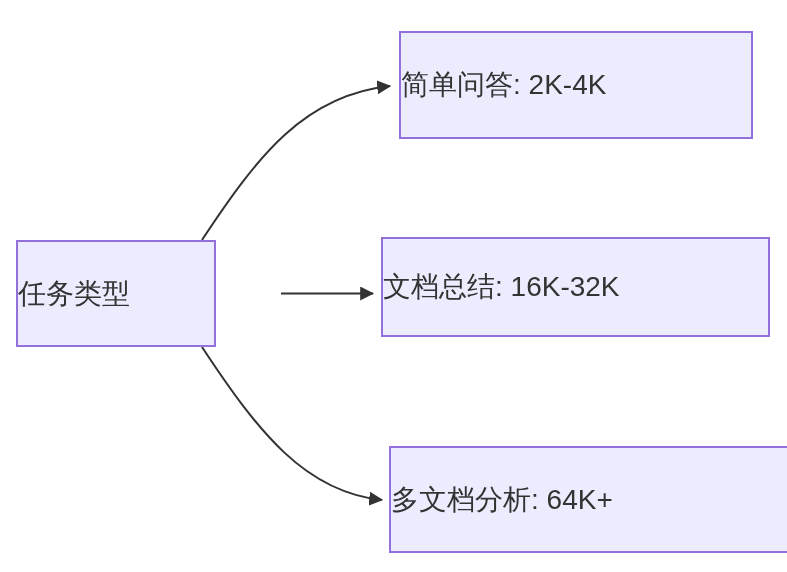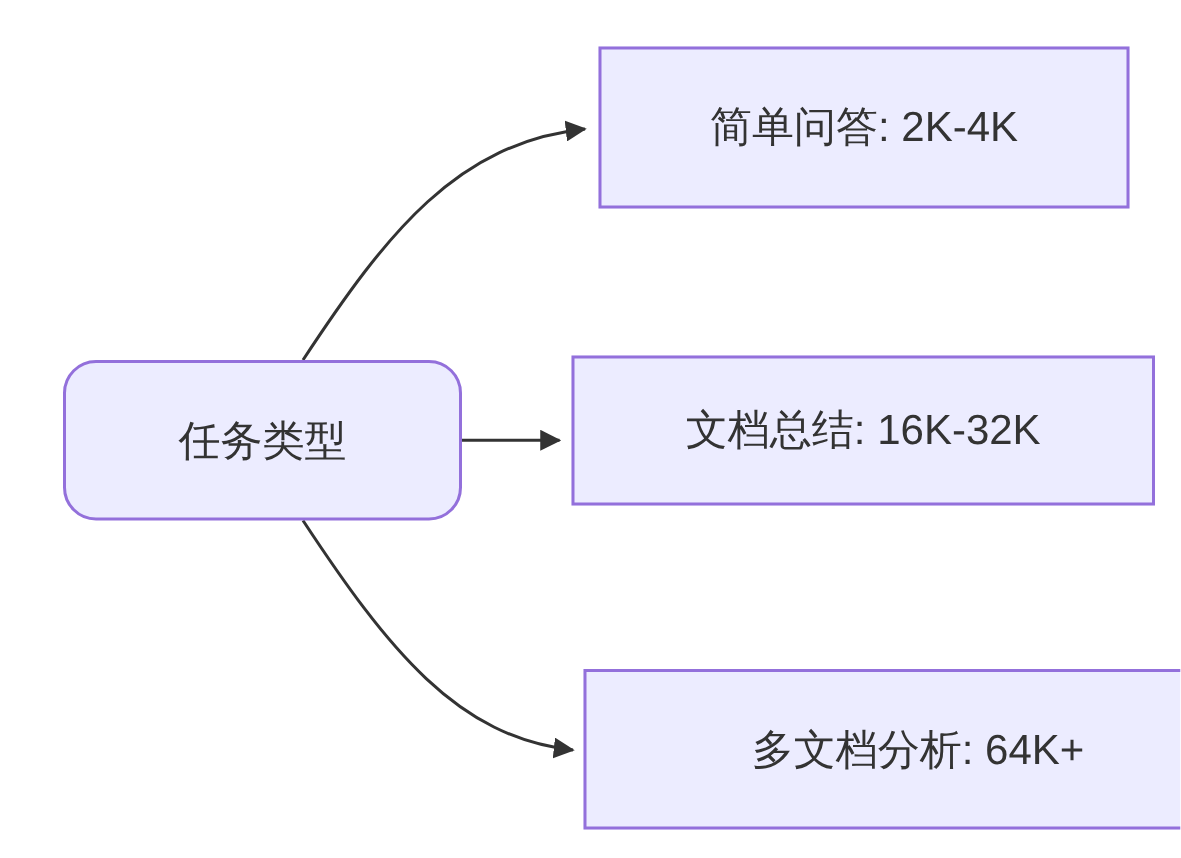--- a/index.html
+++ b/index.html
@@ -25,30 +25,29 @@
     position: absolute;
     left: 0;
     top: 0;
     width: 787px;
     height: 572px;
   }
   .node {
     position: absolute;
     display: flex;
     align-items: center;
-    justify-content: center;
     background: var(--node-fill);
     border: 2px solid var(--node-border);
     color: var(--text-color);
     font-size: 28px;
     line-height: 1.2;
     text-align: center;
     white-space: nowrap;
   }
-  .node-root   { left: 42px;  top: 240px; width: 266px; height: 107px; border-radius: 22px; }
+  .node-root   { left: 16px;  top: 240px; width: 200px; height: 107px; }
   .node-top    { left: 399px; top: 31px;  width: 354px; height: 108px; }
   .node-middle { left: 381px; top: 237px; width: 389px; height: 100px; }
   .node-bottom { left: 389px; top: 446px; width: 446px; height: 107px; }
 </style>
 </head>
 <body>
 
 <div class="canvas">
 
   <svg class="edges-layer" width="787" height="572" viewBox="0 0 787 572" xmlns="http://www.w3.org/2000/svg">

